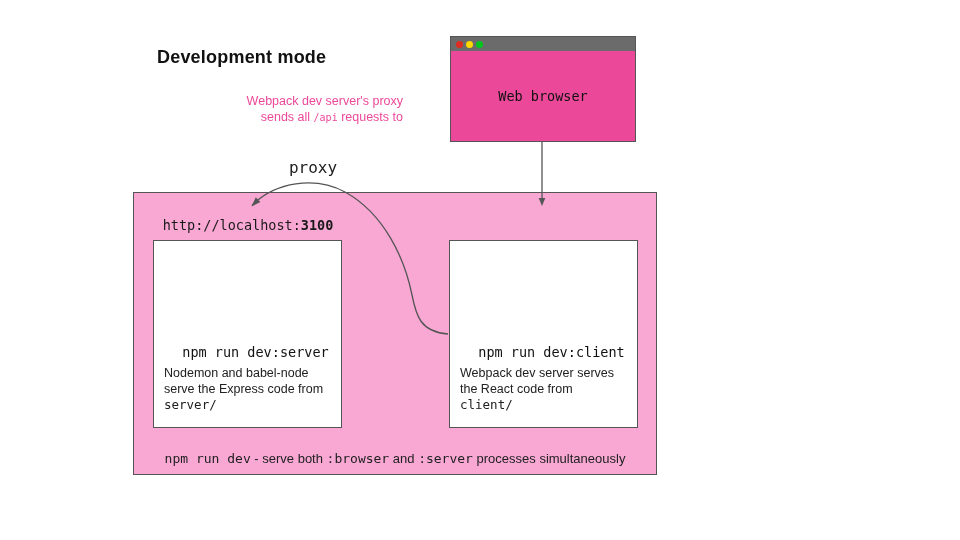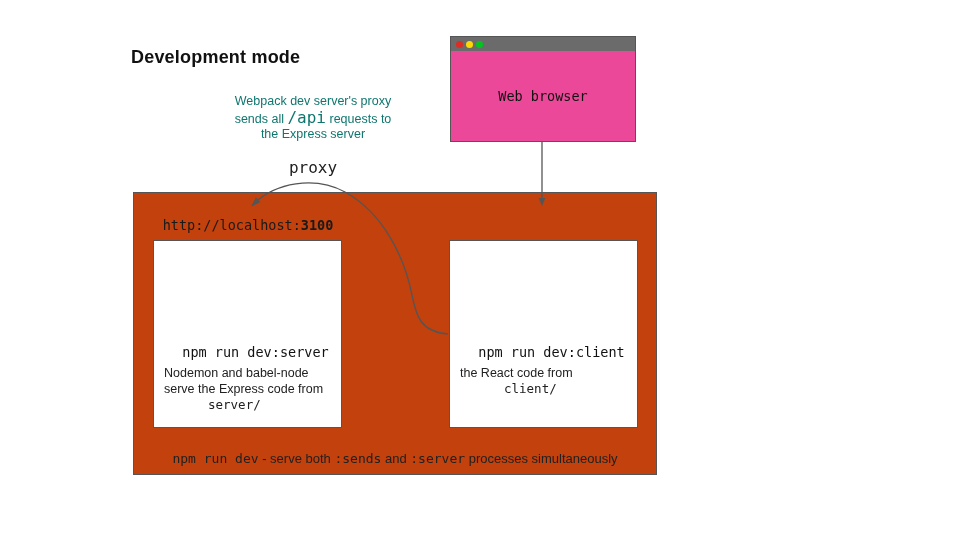--- a/index.html
+++ b/index.html
@@ -1,29 +1,29 @@
 <!DOCTYPE html>
 <html><head>
 <meta charset="utf-8">
 <style>
   * { margin: 0; padding: 0; box-sizing: border-box; }
   html, body { width: 960px; height: 540px; background: #ffffff; overflow: hidden; }
   body { position: relative; font-family: "Liberation Sans", sans-serif; color: #212121; }
   .mono { font-family: "DejaVu Sans Mono", monospace; }
 
   .page-title {
-    position: absolute; left: 131px; top: 47px;
+    position: absolute; left: 157px; top: 47px;
     font-size: 18px; font-weight: 700; color: #111; letter-spacing: .2px;
   }
 
   .proxy-note {
     position: absolute; left: 223px; top: 94px; width: 180px;
-    text-align: center; font-size: 12.5px; line-height: 15.5px; color: #0f766e;
+    text-align: right; font-size: 12.5px; line-height: 15.5px; color: #ec4899;
   }
-  .proxy-note .mono { font-size: 16px; margin-top: 32px; }
+  .proxy-note .mono { font-size: 10px; margin-top: 32px; }
 
   .proxy-label {
     position: absolute; left: 313px; top: 158px; transform: translateX(-50%);
     font-size: 16px; color: #212121;
   }
 
   
   .browser {
     position: absolute; left: 450px; top: 36px; width: 186px; height: 106px;
     background: #ec4899; border: 1px solid #555;
@@ -37,21 +37,21 @@
   .dot-yellow { background: #fdd900; }
   .dot-green { background: #00c71d; }
   .browser-body {
     height: 90px; display: flex; align-items: center; justify-content: center;
     font-size: 13.5px; color: #111;
   }
 
   
   .dev-container {
     position: absolute; left: 133px; top: 192px; width: 524px; height: 283px;
-    background: #c2410c; border: 1px solid #555; z-index: 1; text-decoration: underline;
+    background: #f9a8d4; border: 1px solid #555; z-index: 1; text-decoration: underline;
   }
   .url-label {
     position: absolute; top: 24px; transform: translateX(-50%);
     font-size: 13.5px; color: #1a1a1a; white-space: nowrap;
   }
   .url-left { left: 114px; }
   .url-right { left: 410px; }
   .url-label b { font-weight: 700; }
 
   .proc-box {
@@ -61,41 +61,40 @@
   .box-left { left: 19px; }
   .box-right { left: 315px; }
   .proc-command {
     position: absolute; left: 0; top: 103px; width: 100%;
     text-align: center; font-size: 13.5px; color: #111; white-space: nowrap; padding-left: 16px;
   }
   .proc-desc {
     position: absolute; left: 10px; top: 124px; right: 4px;
     font-size: 12.5px; line-height: 16px; color: #212121;
   }
-  .proc-desc .mono { font-size: 12.5px; margin-left: 44px; }
+  .proc-desc .mono { font-size: 12.5px; }
 
   .container-caption {
     position: absolute; left: 0; right: 0; top: 258px;
     text-align: center; font-size: 13px; color: #212121; white-space: nowrap;
   }
   .container-caption .mono { font-size: 13px; }
 
   .arrows-layer {
     position: absolute; left: 0; top: 0; z-index: 10; pointer-events: none;
   }
 </style>
 </head>
 <body>
 
 <div class="page-title">Development mode</div>
 
 <div class="proxy-note">
   <div>Webpack dev server's proxy</div>
   <div><span>sends all </span><span class="mono">/api</span><span> requests to</span></div>
-  <div>the Express server</div>
 </div>
 
 <div class="proxy-label mono">proxy</div>
 
 <div class="browser">
   <div class="browser-titlebar">
     <span class="dot dot-red"></span>
     <span class="dot dot-yellow"></span>
     <span class="dot dot-green"></span>
   </div>
@@ -112,26 +111,27 @@
     <div class="proc-desc">
       <div>Nodemon and babel-node</div>
       <div>serve the Express code from</div>
       <div class="mono">server/</div>
     </div>
   </div>
 
   <div class="proc-box box-right">
     <div class="proc-command mono">npm run dev:client</div>
     <div class="proc-desc">
+      <div>Webpack dev server serves</div>
       <div>the React code from</div>
       <div class="mono">client/</div>
     </div>
   </div>
 
-  <div class="container-caption"><span class="mono">npm run dev</span><span> - serve both </span><span class="mono">:sends</span><span> and </span><span class="mono">:server</span><span> processes simultaneously</span></div>
+  <div class="container-caption"><span class="mono">npm run dev</span><span> - serve both </span><span class="mono">:browser</span><span> and </span><span class="mono">:server</span><span> processes simultaneously</span></div>
 
 </div>
 
 <svg class="arrows-layer" width="960" height="540" viewBox="0 0 960 540">
   <g>
     <line x1="542" y1="142" x2="542" y2="199" stroke="#555555" stroke-width="1.3"></line>
     <polygon points="542,206 538.7,198 545.3,198" fill="#555555"></polygon>
   </g>
   <g>
     <path d="M 448 334 C 420 332, 416 315, 412 295 C 405 260, 385 214, 345 192 C 315 176, 275 182, 252 205.5" fill="none" stroke="#555555" stroke-width="1.3"></path>

